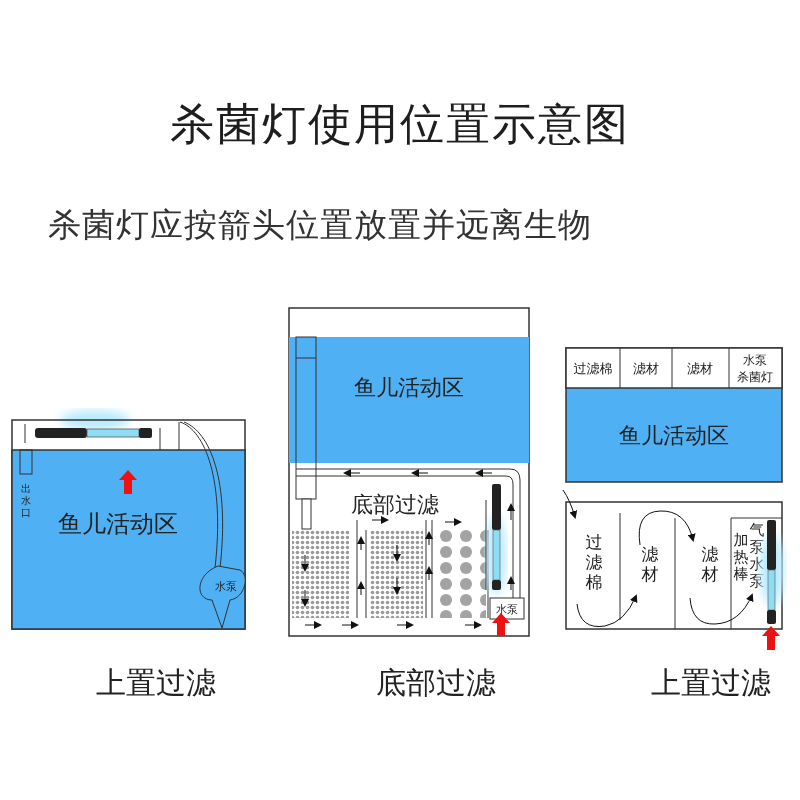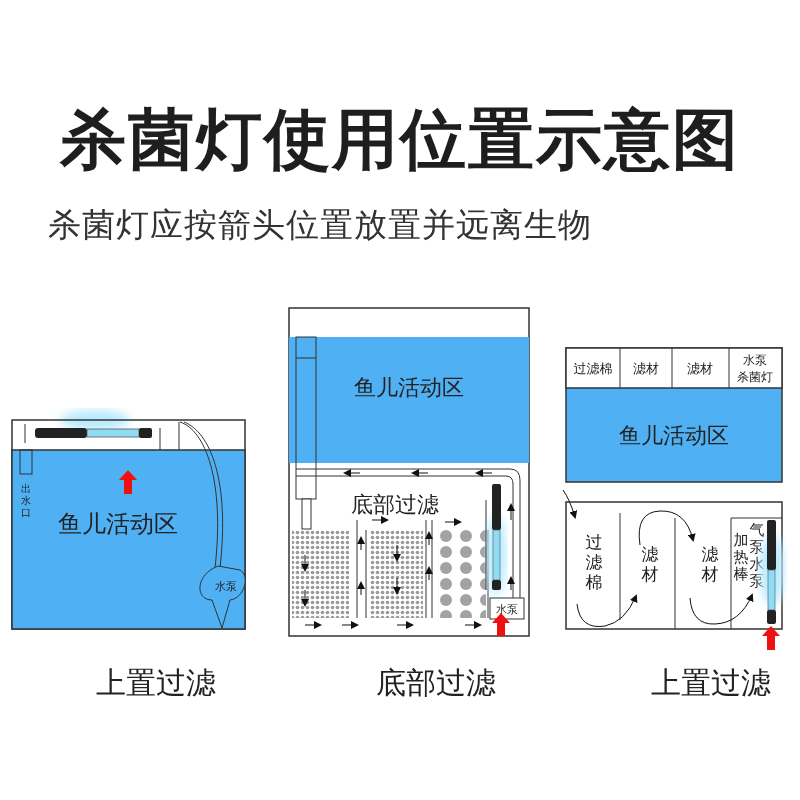--- a/index.html
+++ b/index.html
@@ -1,17 +1,17 @@
 <!DOCTYPE html>
 <html><head>
 <meta charset="utf-8">
 <style>
   html,body{margin:0;padding:0;background:#fff;}
   body{width:800px;height:800px;position:relative;overflow:hidden;font-family:"DejaVu Sans","Liberation Sans",sans-serif;color:#222;}
-  .title{position:absolute;top:95px;left:0;width:800px;text-align:center;font-size:66px;font-weight:bold;letter-spacing:2px;color:#1e1e1e;}
+  .title{position:absolute;top:95px;left:0;width:800px;text-align:center;font-size:44px;font-weight:normal;letter-spacing:2px;color:#1e1e1e;}
   .subtitle{position:absolute;top:203px;left:0;width:800px;text-align:left;font-size:33px;color:#333;letter-spacing:1px;margin-left:48px;}
   svg{position:absolute;left:0;top:0;}
   .caption{position:absolute;top:663px;font-size:30px;color:#222;width:240px;text-align:center;padding-left:36px;}
   .lbl{font-family:"DejaVu Sans",sans-serif;fill:#222;}
 </style>
 </head>
 <body>
 
 <div class="title">杀菌灯使用位置示意图</div>
 <div class="subtitle">杀菌灯应按箭头位置放置并远离生物</div>

